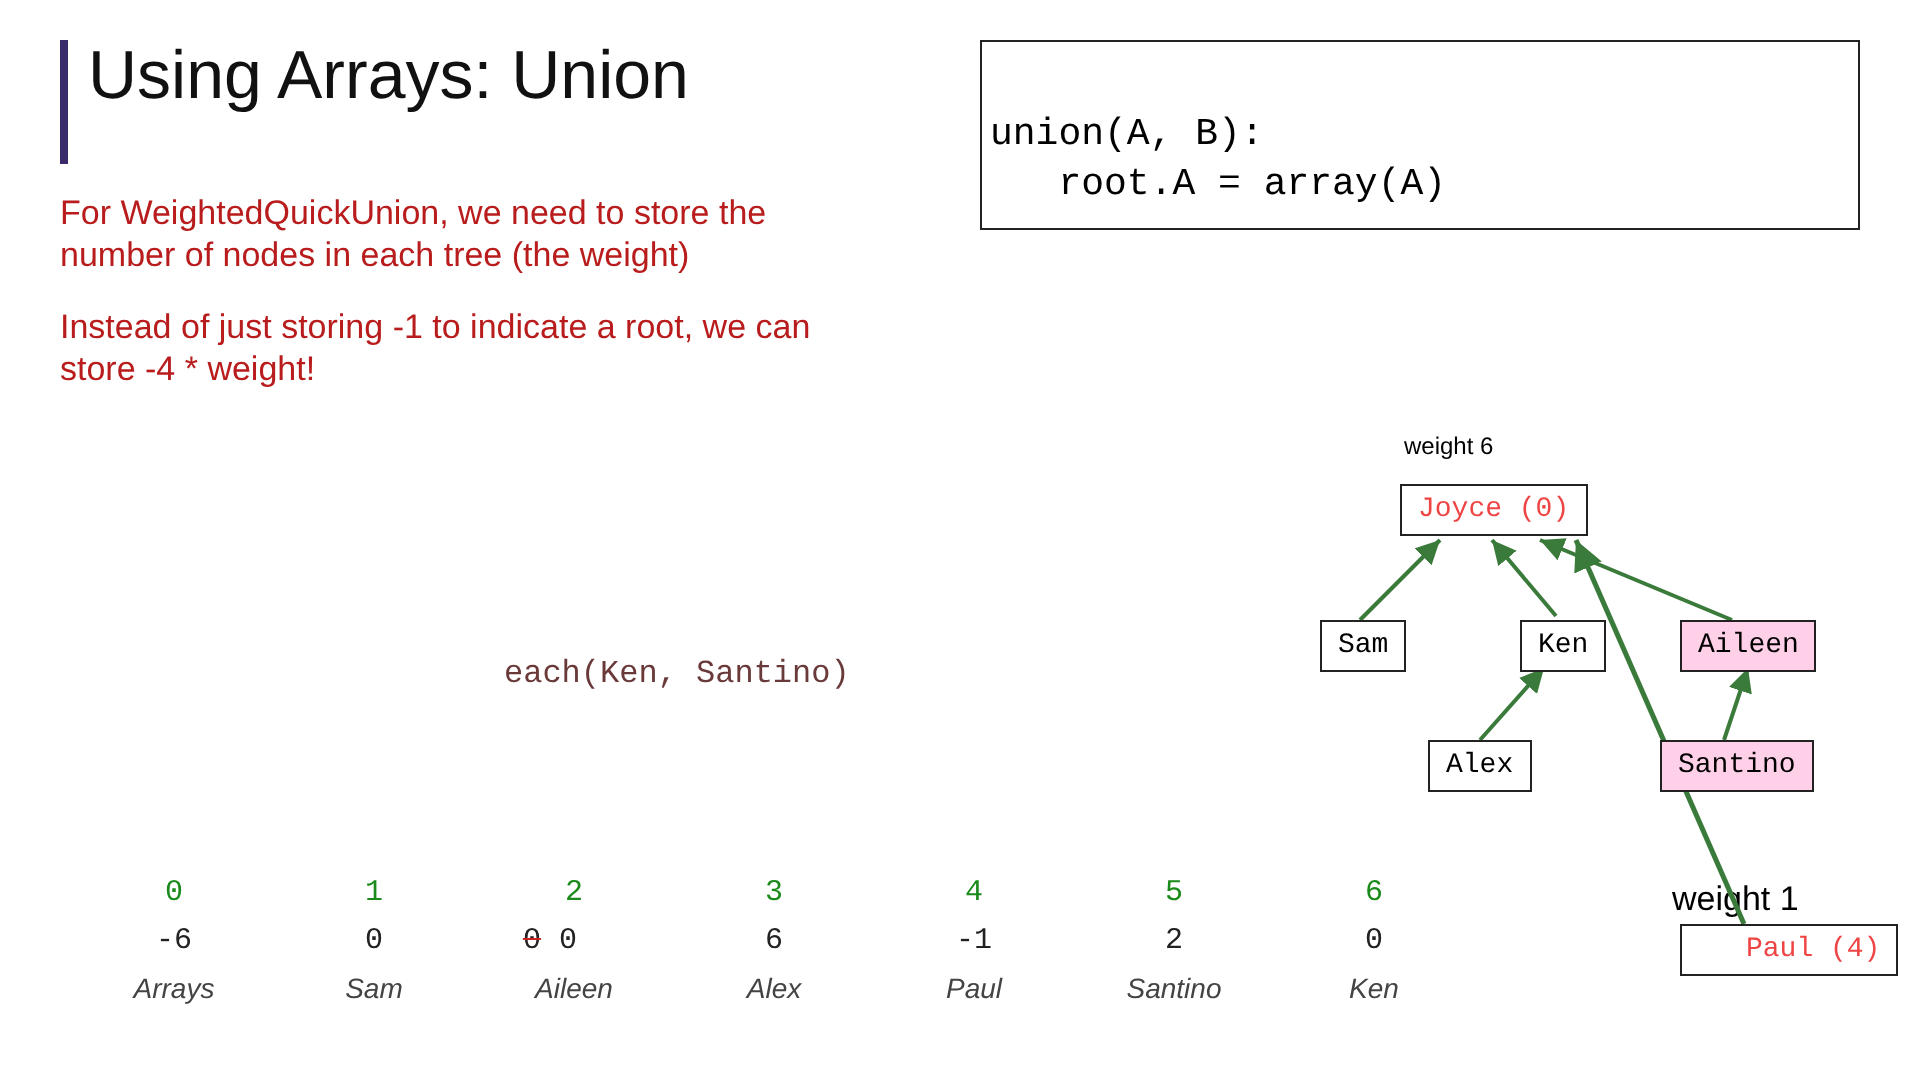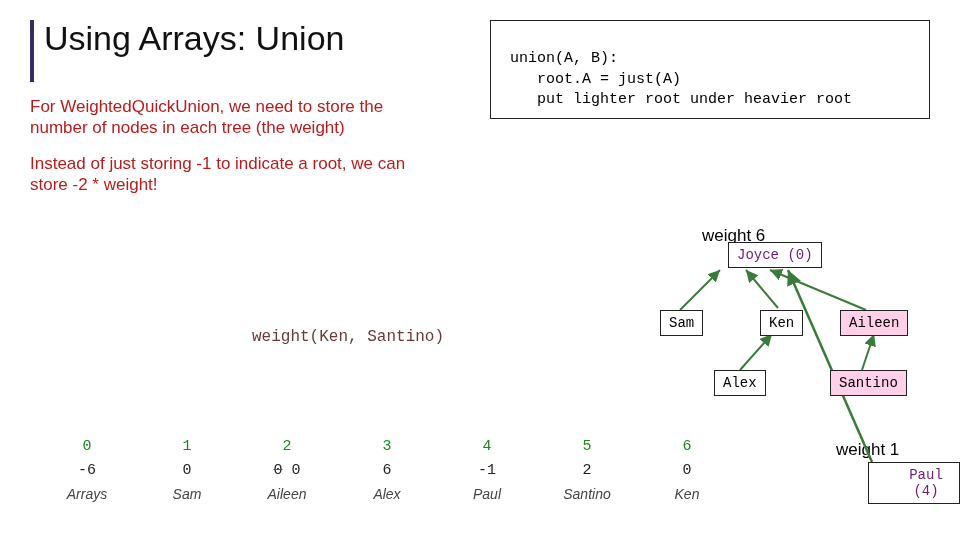--- a/index.html
+++ b/index.html
@@ -4,50 +4,50 @@
 <style>
   * { box-sizing: border-box; margin: 0; padding: 0; }
   body { width: 960px; height: 540px; font-family: Arial, sans-serif; position: relative; background: #fff; overflow: hidden; }
   .slide { padding: 20px 30px; position: relative; height: 100%; border-radius: 27px; }
   .title-row { display: flex; align-items: flex-start; gap: 30px; }
   .title-block { flex: 0 0 430px; }
   .title-bar { display: flex; align-items: flex-start; }
   .vbar { width: 4px; height: 62px; background: #3a2a6a; margin-right: 10px; }
   h1 { font-size: 34px; font-weight: 400; color: #111; line-height: 1.1; }
   .para { font-size: 17px; color: #b91c1c; margin-top: 14px; line-height: 1.25; max-width: 410px; }
-  .code-box { border: 1.5px solid #222; padding: 8px 19px; font-family: "Courier New", monospace; font-size: 15px; line-height: 1.35; white-space: pre; flex: 1; min-width: 430px; }
+  .code-box { border: 1.5px solid #222; padding: 8px 4px; font-family: "Courier New", monospace; font-size: 19px; line-height: 1.35; white-space: pre; flex: 1; min-width: 430px; }
   .pseudo-line { display: block; }
-  .weight6 { position: absolute; top: 226px; left: 702px; font-size: 17px; text-align: center; }
+  .weight6 { position: absolute; top: 216px; left: 702px; font-size: 12px; text-align: center; }
   .weight1 { position: absolute; top: 440px; left: 836px; font-size: 17px; }
   .node { position: absolute; border: 1.5px solid #222; background: #fff; padding: 4px 8px; font-family: "Courier New", monospace; font-size: 14px; text-align: center; }
-  .green { color: #701a75; margin-left: 28px; }
+  .green { color: #ef4444; }
   .pink { background: #ffd0e8; }
   svg.edges { position: absolute; top: 0; left: 0; width: 960px; height: 540px; pointer-events: none; }
   .unioncall { position: absolute; top: 328px; left: 252px; font-family: "Courier New", monospace; font-size: 16px; color: #6a3a3a; }
   .arr { position: absolute; font-family: "Courier New", monospace; font-size: 15px; text-align: center; width: 94px; }
   .arr.idx { top: 438px; color: #1a8a1a; }
   .arr.val { top: 462px; color: #222; }
   .arr.name { top: 486px; font-style: italic; color: #444; font-family: Arial, sans-serif; font-size: 14px; }
   .strike { text-decoration: line-through; text-decoration-color: #c22; }
 </style>
 </head>
 <body>
 
 <div class="slide">
   <div class="title-row">
     <div class="title-block">
       <div class="title-bar">
         <div class="vbar"></div>
         <h1>Using Arrays: Union</h1>
       </div>
       <p class="para">For WeightedQuickUnion, we need to store the number of nodes in each tree (the weight)</p>
-      <p class="para">Instead of just storing -1 to indicate a root, we can store -2 * weight!</p>
+      <p class="para">Instead of just storing -1 to indicate a root, we can store -4 * weight!</p>
     </div>
     <div class="code-box">
-<span class="pseudo-line">union(A, B):</span><span class="pseudo-line">   root.A = just(A)</span><span class="pseudo-line">   put lighter root under heavier root</span></div>
+<span class="pseudo-line">union(A, B):</span><span class="pseudo-line">   root.A = array(A)</span></div>
   </div>
 
   <div class="weight6">weight 6</div>
   <div class="weight1">weight 1</div>
 
   <svg class="edges">
     <defs>
       <marker id="ah" markerWidth="8" markerHeight="8" refX="6" refY="3" orient="auto">
         <path d="M0,0 L6,3 L0,6 Z" fill="#3a7a3a"></path>
       </marker>
@@ -61,33 +61,33 @@
   </svg>
 
   <div class="node green" style="top:242px; left:700px;">Joyce (0)</div>
   <div class="node" style="top:310px; left:660px;">Sam</div>
   <div class="node" style="top:310px; left:760px;">Ken</div>
   <div class="node pink" style="top:310px; left:840px;">Aileen</div>
   <div class="node" style="top:370px; left:714px;">Alex</div>
   <div class="node pink" style="top:370px; left:830px;">Santino</div>
   <div class="node green" style="top:462px; left:840px;padding-left:32px;">Paul (4)</div>
 
-  <div class="unioncall">weight(Ken, Santino)</div>
+  <div class="unioncall">each(Ken, Santino)</div>
 
   <div class="arr idx" style="left:40px">0</div>
   <div class="arr idx" style="left:140px">1</div>
   <div class="arr idx" style="left:240px">2</div>
   <div class="arr idx" style="left:340px">3</div>
   <div class="arr idx" style="left:440px">4</div>
   <div class="arr idx" style="left:540px">5</div>
   <div class="arr idx" style="left:640px">6</div>
 
   <div class="arr val" style="left:40px">-6</div>
   <div class="arr val" style="left:140px">0</div>
-  <div class="arr val" style="left:240px"><span class="strike">0</span> <span>0</span></div>
+  <div class="arr val" style="left:228px"><span class="strike">0</span> <span>0</span></div>
   <div class="arr val" style="left:340px">6</div>
   <div class="arr val" style="left:440px">-1</div>
   <div class="arr val" style="left:540px">2</div>
   <div class="arr val" style="left:640px">0</div>
 
   <div class="arr name" style="left:40px">Arrays</div>
   <div class="arr name" style="left:140px">Sam</div>
   <div class="arr name" style="left:240px">Aileen</div>
   <div class="arr name" style="left:340px">Alex</div>
   <div class="arr name" style="left:440px">Paul</div>

